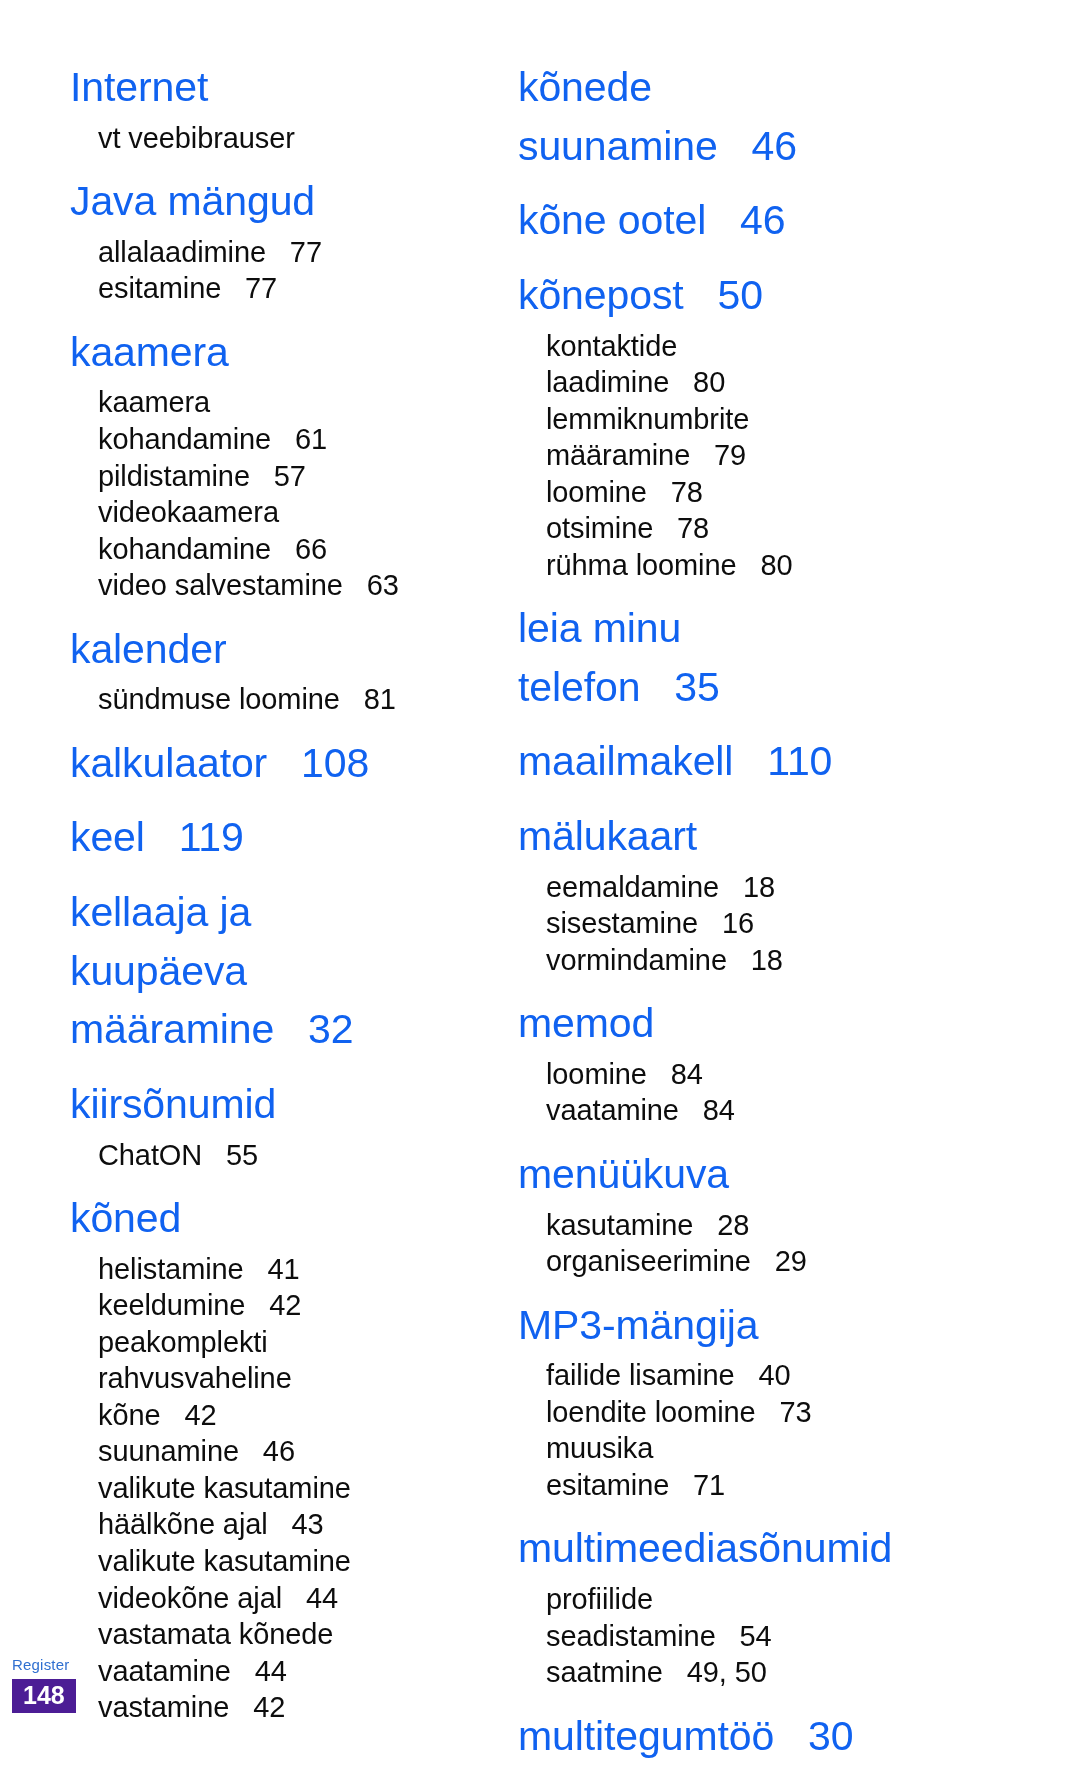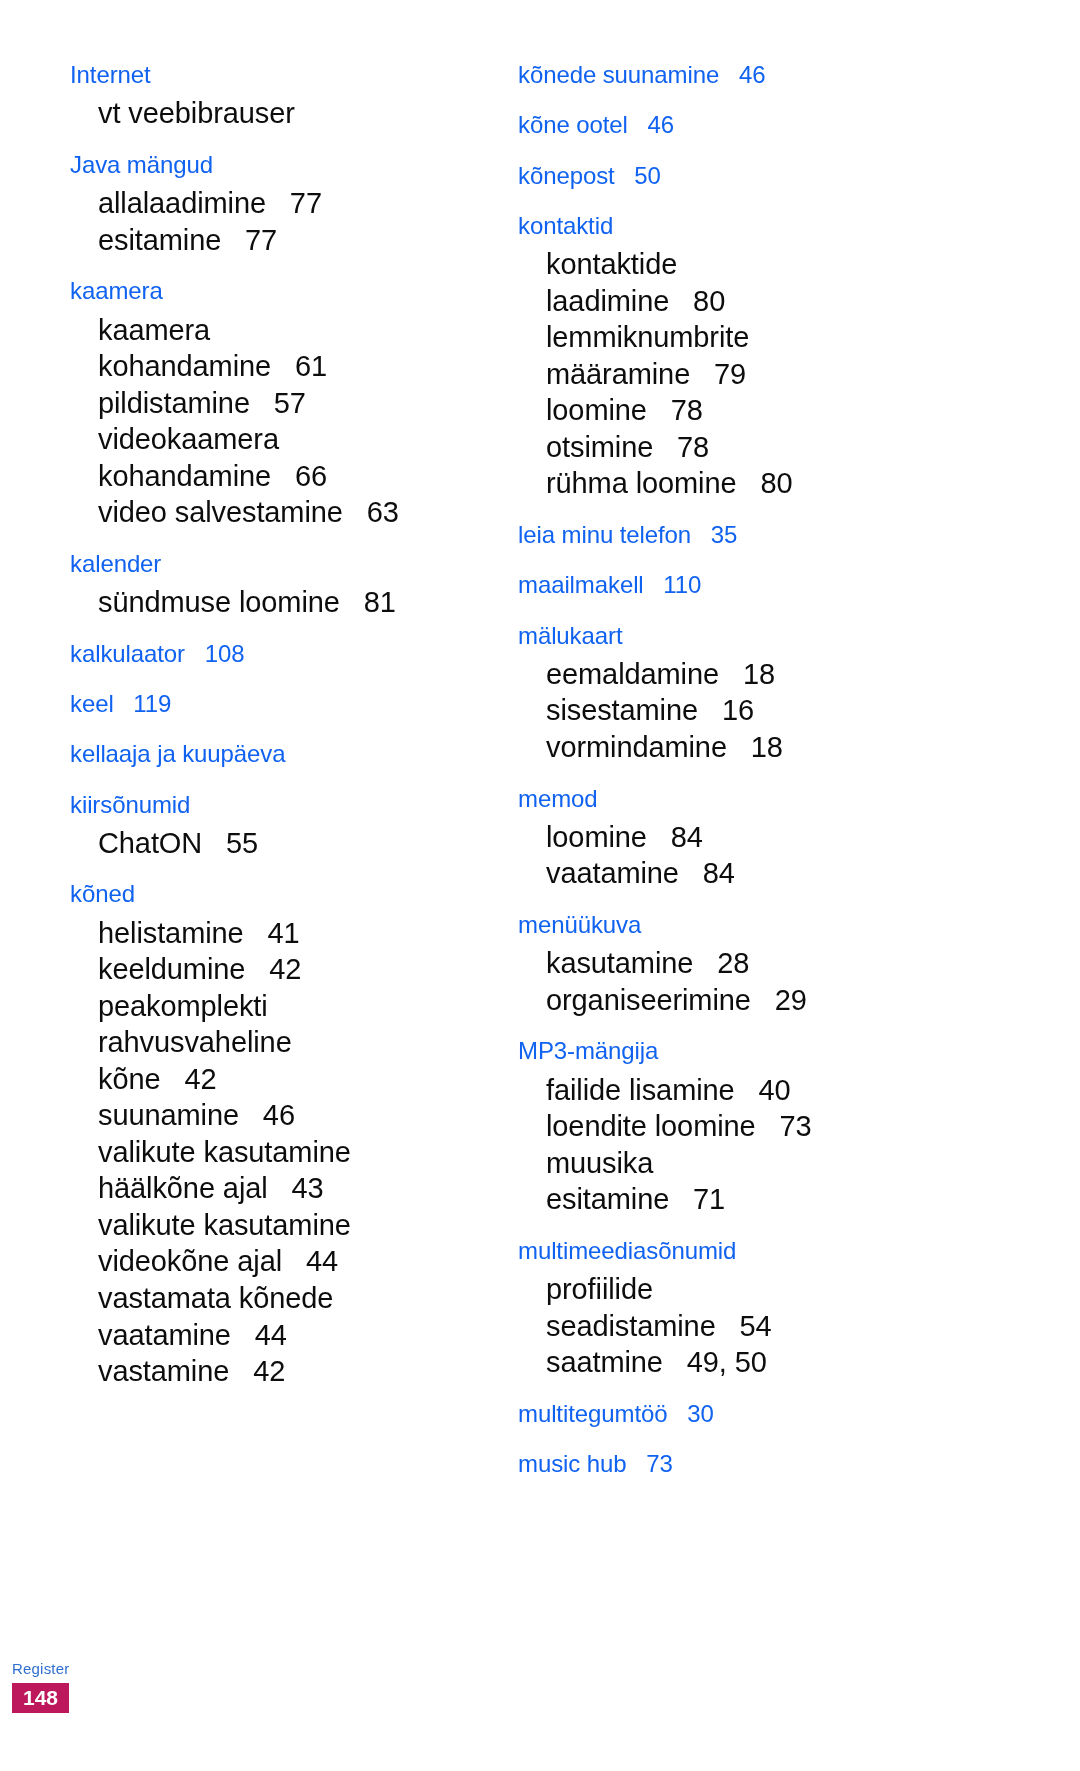--- a/index.html
+++ b/index.html
@@ -35,21 +35,21 @@
     width: 420px;
     box-sizing: border-box;
   }
 
   .col-left  { padding-left: 70px; padding-right: 10px; }
   .col-right { padding-left: 88px; padding-right: 10px; margin-left: 10px; }
 
   
   .entry-head {
     color: #1062f0;
-    font-size: 24px;
+    font-size: 41px;
     line-height: 1.43;
     margin-top: 16px;
     margin-bottom: 0;
     white-space: pre-wrap;
     letter-spacing: -0.1px;
   }
   .entry-head:first-child { margin-top: 0; }
 
   
   .entry-head.cont { margin-top: 0; }
@@ -78,23 +78,23 @@
     text-align: left;
   }
   #footer-label {
     color: #2f6fd0;
     font-size: 15px;
     letter-spacing: 0.2px;
     margin-bottom: 6px;
   }
   #page-badge {
     display: inline-block;
-    background: #be185d;
+    background: #4c1d95;
     color: #ffffff;
-    font-size: 21px;
+    font-size: 25px;
     font-weight: bold;
     padding: 3px 11px 4px 11px;
     line-height: 1.1;
     min-width: 34px;
   }
 </style>
 </head>
 <body>
 
 <div id="page">
@@ -110,41 +110,41 @@
         <div class="entry-sub"><span>kaamera kohandamine</span>&nbsp;&nbsp;&nbsp;<span class="num">61</span></div>
         <div class="entry-sub"><span>pildistamine</span>&nbsp;&nbsp;&nbsp;<span class="num">57</span></div>
         <div class="entry-sub"><span>videokaamera</span></div>
         <div class="entry-sub"><span>kohandamine</span>&nbsp;&nbsp;&nbsp;<span class="num">66</span></div>
         <div class="entry-sub"><span>video salvestamine</span>&nbsp;&nbsp;&nbsp;<span class="num">63</span></div>
         <div class="entry-head"><span>kalender</span></div>
         <div class="entry-sub"><span>sündmuse loomine</span>&nbsp;&nbsp;&nbsp;<span class="num">81</span></div>
         <div class="entry-head"><span>kalkulaator</span>&nbsp;&nbsp;&nbsp;<span class="num">108</span></div>
         <div class="entry-head"><span>keel</span>&nbsp;&nbsp;&nbsp;<span class="num">119</span></div>
         <div class="entry-head"><span>kellaaja ja kuupäeva</span></div>
+        <div class="entry-head cont"><span>määramine</span>&nbsp;&nbsp;&nbsp;<span class="num">32</span></div>
         <div class="entry-head"><span>kiirsõnumid</span></div>
         <div class="entry-sub"><span>ChatON</span>&nbsp;&nbsp;&nbsp;<span class="num">55</span></div>
         <div class="entry-head"><span>kõned</span></div>
         <div class="entry-sub"><span>helistamine</span>&nbsp;&nbsp;&nbsp;<span class="num">41</span></div>
         <div class="entry-sub"><span>keeldumine</span>&nbsp;&nbsp;&nbsp;<span class="num">42</span></div>
         <div class="entry-sub"><span>peakomplekti</span></div>
         <div class="entry-sub"><span>rahvusvaheline kõne</span>&nbsp;&nbsp;&nbsp;<span class="num">42</span></div>
         <div class="entry-sub"><span>suunamine</span>&nbsp;&nbsp;&nbsp;<span class="num">46</span></div>
         <div class="entry-sub"><span>valikute kasutamine</span></div>
         <div class="entry-sub"><span>häälkõne ajal</span>&nbsp;&nbsp;&nbsp;<span class="num">43</span></div>
         <div class="entry-sub"><span>valikute kasutamine</span></div>
         <div class="entry-sub"><span>videokõne ajal</span>&nbsp;&nbsp;&nbsp;<span class="num">44</span></div>
         <div class="entry-sub"><span>vastamata kõnede</span></div>
         <div class="entry-sub"><span>vaatamine</span>&nbsp;&nbsp;&nbsp;<span class="num">44</span></div>
         <div class="entry-sub"><span>vastamine</span>&nbsp;&nbsp;&nbsp;<span class="num">42</span></div>
       </div>
     <div class="index-column col-right">
         <div class="entry-head"><span>kõnede suunamine</span>&nbsp;&nbsp;&nbsp;<span class="num">46</span></div>
         <div class="entry-head"><span>kõne ootel</span>&nbsp;&nbsp;&nbsp;<span class="num">46</span></div>
         <div class="entry-head"><span>kõnepost</span>&nbsp;&nbsp;&nbsp;<span class="num">50</span></div>
-        <div class="entry-head"><span>kontaktid</span></div>
         <div class="entry-sub"><span>kontaktide laadimine</span>&nbsp;&nbsp;&nbsp;<span class="num">80</span></div>
         <div class="entry-sub"><span>lemmiknumbrite</span></div>
         <div class="entry-sub"><span>määramine</span>&nbsp;&nbsp;&nbsp;<span class="num">79</span></div>
         <div class="entry-sub"><span>loomine</span>&nbsp;&nbsp;&nbsp;<span class="num">78</span></div>
         <div class="entry-sub"><span>otsimine</span>&nbsp;&nbsp;&nbsp;<span class="num">78</span></div>
         <div class="entry-sub"><span>rühma loomine</span>&nbsp;&nbsp;&nbsp;<span class="num">80</span></div>
         <div class="entry-head"><span>leia minu telefon</span>&nbsp;&nbsp;&nbsp;<span class="num">35</span></div>
         <div class="entry-head"><span>maailmakell</span>&nbsp;&nbsp;&nbsp;<span class="num">110</span></div>
         <div class="entry-head"><span>mälukaart</span></div>
         <div class="entry-sub"><span>eemaldamine</span>&nbsp;&nbsp;&nbsp;<span class="num">18</span></div>

